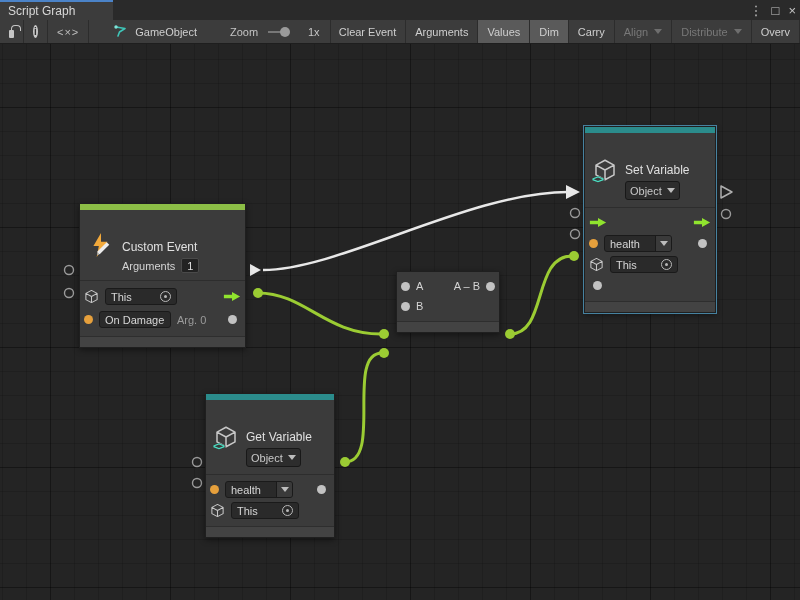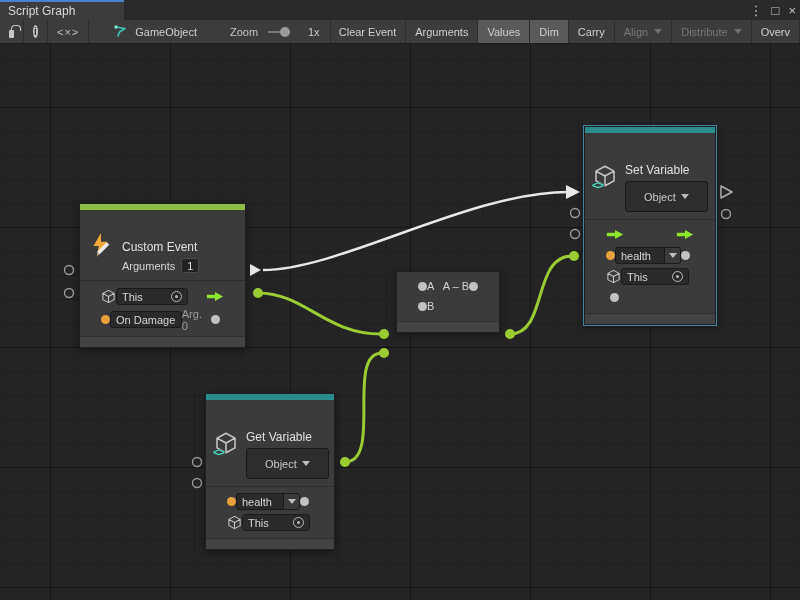--- a/index.html
+++ b/index.html
@@ -2,21 +2,21 @@
 <html><head>
 <meta charset="utf-8">
 <style>
   * { margin:0; padding:0; box-sizing:border-box; }
   html,body { width:800px; height:600px; overflow:hidden; background:#242424;
     font-family:"Liberation Sans", sans-serif; -webkit-font-smoothing:antialiased; }
   .app { position:relative; width:800px; height:600px; }
 
   
   .titlebar { position:relative; height:20px; background:#2A2A2A; }
-  .tab { position:absolute; left:0; top:0; width:124px; height:20px;
+  .tab { position:absolute; left:0; top:0; width:113px; height:20px;
     background:#3C3C3C; border-top:2px solid #4B83C8; color:#D8D8D8;
     font-size:12px; display:flex; align-items:center; padding-left:8px; }
   .win-controls { position:absolute; right:4px; top:0; height:20px;
     display:flex; align-items:center; gap:9px; color:#C4C4C4; font-size:13px; }
   .win-controls span { cursor:default; line-height:1; }
 
   
   .toolbar { position:relative; height:24px; background:#3C3C3C;
     border-bottom:1px solid #1E1E1E; display:flex; align-items:stretch;
     overflow:hidden; white-space:nowrap; color:#CFCFCF; font-size:11px; }
@@ -65,21 +65,21 @@
   .node.selected { box-shadow:0 0 0 1px #4682A0, 0 2px 6px rgba(0,0,0,.45); }
   .node-colorbar { height:6px; }
   .bar-event { background:#8CBE46; }
   .bar-variable { background:#2B8C8C; }
   .node-header { display:flex; align-items:center; gap:8px; padding:6px 10px 7px 8px;
     border-bottom:1px solid #2D2D2D; }
   .node-title { font-size:12px; color:#E0E0E0; line-height:15px;margin-top:24px; }
   .node-sub { display:flex; align-items:center; gap:6px; margin-top:3px; }
   .node-body { padding:4px 0 5px 0; }
   .node-footer { height:11px; background:#434343; border-top:1px solid #2E2E2E; }
-  .row { display:flex; align-items:center; padding:0 21px; }
+  .row { display:flex; align-items:center; gap:6px; padding:0 4px; }
 
   .port { width:9px; height:9px; border-radius:50%; flex:none; }
   .port.orange { background:#E6A03C; }
   .port.gray { background:#C2C2C2; }
 
   .field { display:flex; align-items:center; background:#2A2A2A;
     border:1px solid #1A1A1A; border-radius:3px; height:17px; padding:0 5px;
     color:#D6D6D6; font-size:11px; }
   .field .target-icon { margin-left:auto; width:11px; height:11px;
     border:1px solid #B8B8B8; border-radius:50%; display:flex;
@@ -87,21 +87,21 @@
   .field .target-icon i { width:3px; height:3px; background:#B8B8B8;
     border-radius:50%; }
   .dropdown { display:flex; align-items:stretch; background:#2A2A2A;
     border:1px solid #1A1A1A; border-radius:3px; height:17px; color:#D6D6D6; }
   .dropdown .dd-text { display:flex; align-items:center; padding:0 5px; flex:1; }
   .dropdown .dd-caret { width:16px; background:#3A3A3A; border-left:1px solid #1A1A1A;
     border-radius:0 2px 2px 0; display:flex; align-items:center; justify-content:center; }
   .dropdown .dd-caret b { width:0; height:0; border-left:4px solid transparent;
     border-right:4px solid transparent; border-top:5px solid #BDBDBD; }
   .mini-btn { display:inline-flex; align-items:center; background:#2D2D2D;
-    border:1px solid #181818; border-radius:3px; height:31px; padding:0 18px;
+    border:1px solid #181818; border-radius:3px; height:19px; padding:0 4px;
     color:#C8C8C8; font-size:11px; }
   .mini-btn b { width:0; height:0; border-left:4px solid transparent;
     border-right:4px solid transparent; border-top:5px solid #BDBDBD; margin-left:5px; }
   .value-box { display:inline-flex; align-items:center; justify-content:center;
     min-width:18px; height:15px; background:#222; border:1px solid #4A4A4A;
     border-radius:2px; color:#DDD; font-size:11px; padding:0 3px; }
   .muted { color:#9B9B9B; }
   .flow-arrow { width:18px; height:11px; flex:none; }
   .spacer { flex:1; }
   .dash-icon { width:22px; height:4px; background:#E6E6E6; border-radius:2px; flex:none; }

